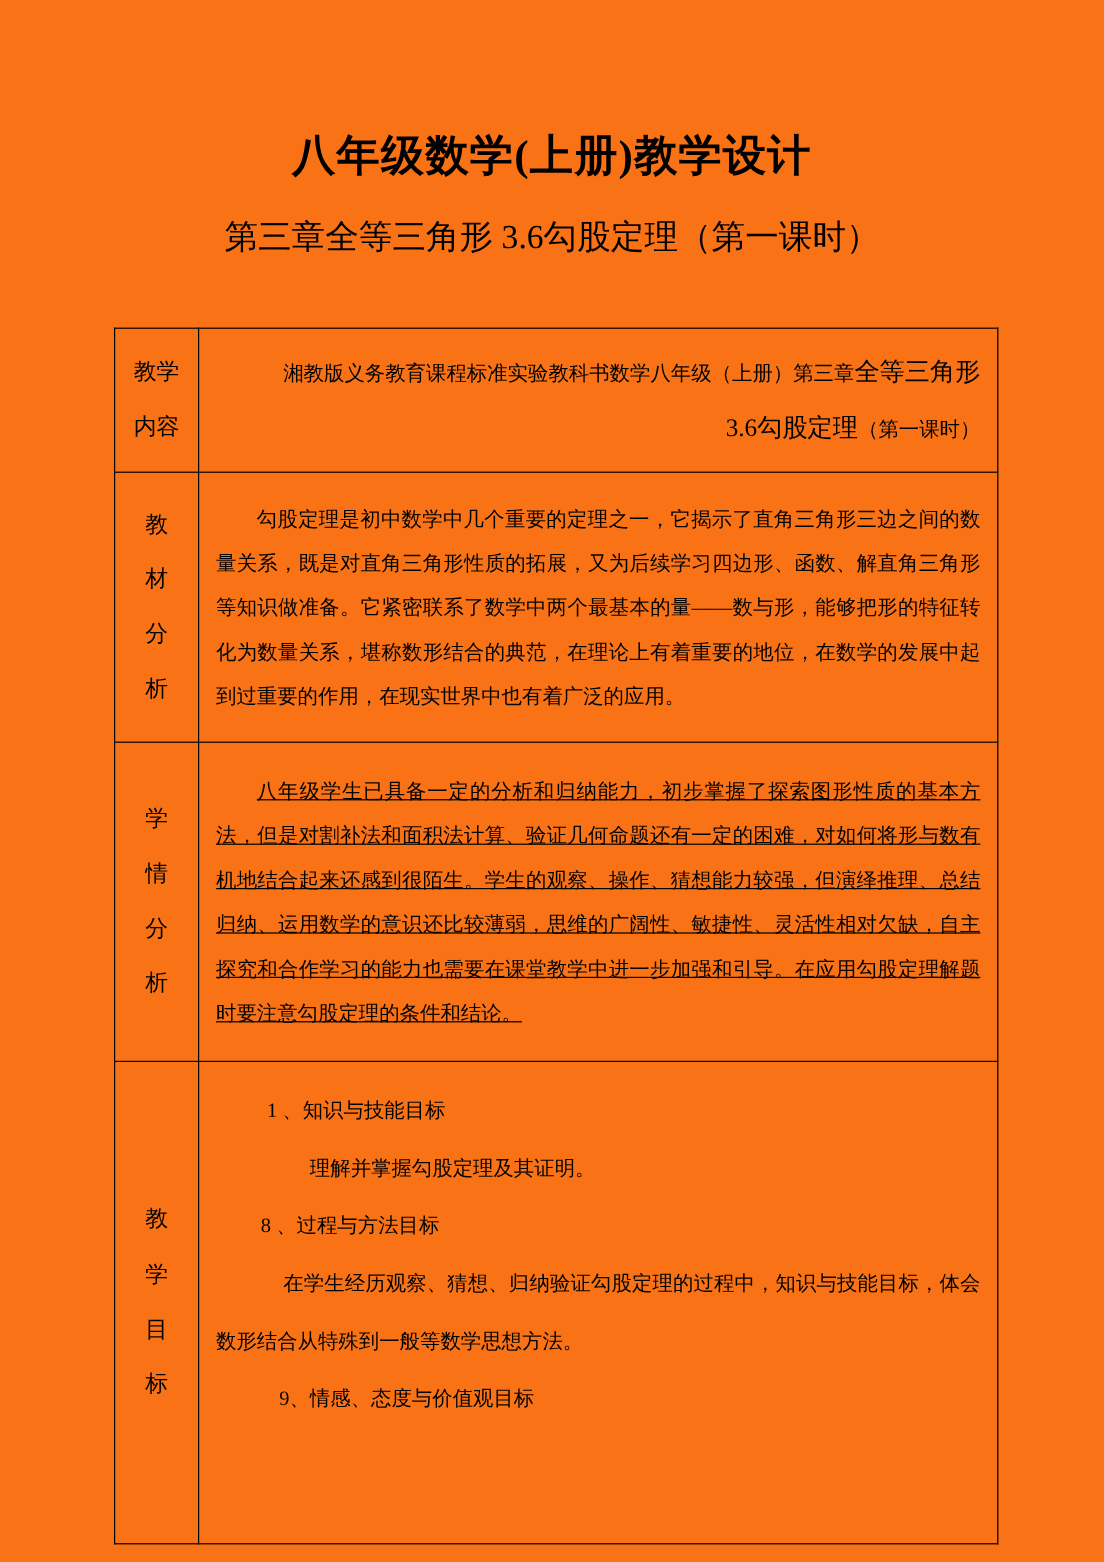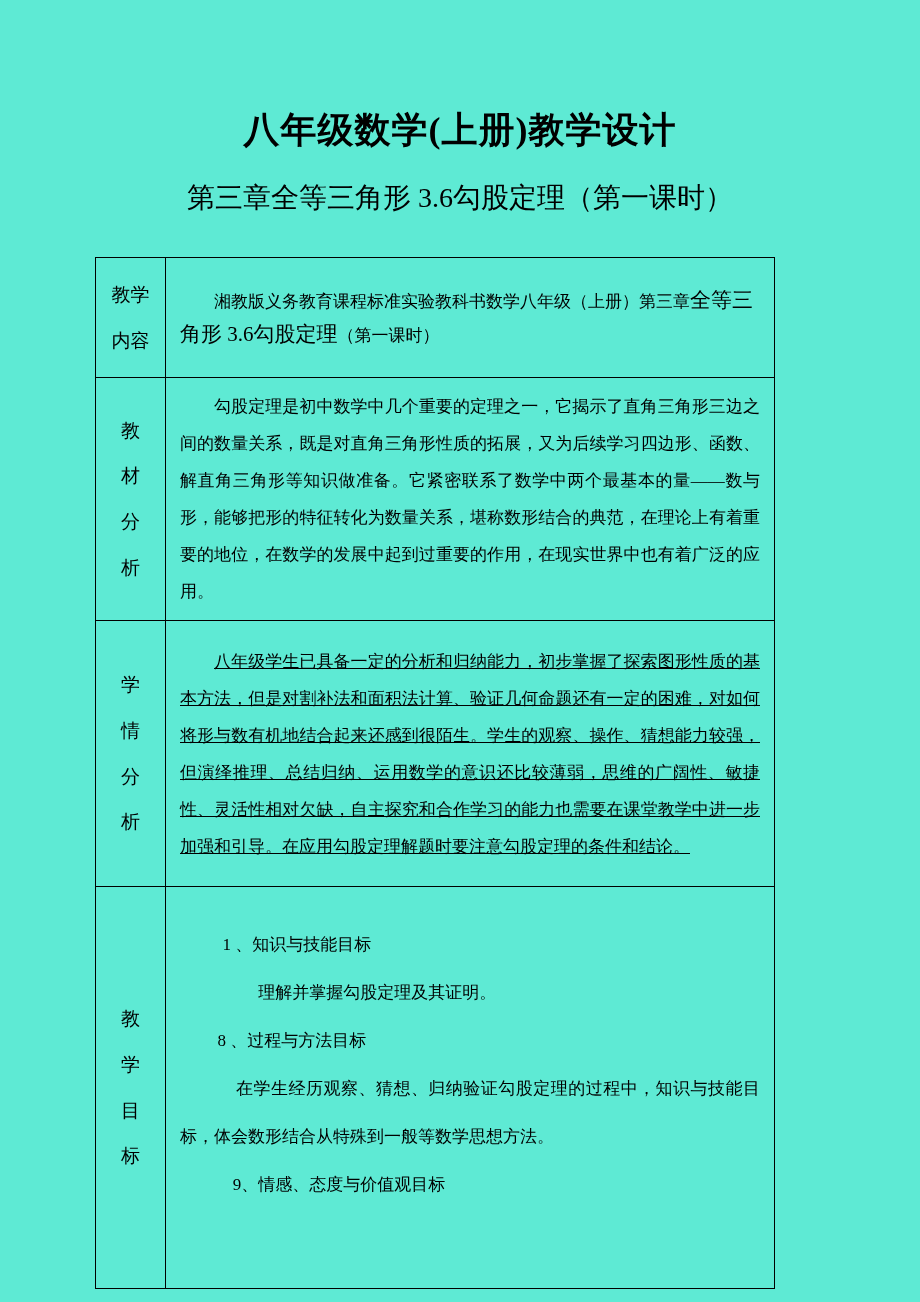--- a/index.html
+++ b/index.html
@@ -6,41 +6,41 @@
   html, body { background: #e8e8e8; }
   body {
     font-family: "Liberation Serif", "DejaVu Serif", serif;
     color: #000;
   }
   .page {
     position: relative;
     width: 920px;
     height: 1302px;
     margin: 0 auto;
-    background: #5eead4;
+    background: #f97316;
     overflow: hidden;
   }
   .doc-title {
     padding-top: 106px;
     text-align: center;
     font-size: 36px;
     font-weight: 700;
     letter-spacing: 1px;
   }
   .doc-subtitle {
     margin-top: 24px;
     text-align: center;
     font-size: 28px;
     font-weight: 400;
   }
   table.doc-table {
     position: absolute;
     left: 95px;
-    top: 257px;
-    width: 680px;
+    top: 273px;
+    width: 737px;
     border-collapse: collapse;
     table-layout: fixed;
   }
   .doc-table td {
     border: 1.5px solid #000;
     vertical-align: middle;
   }
   .hdr-cell {
     width: 70px;
     text-align: center;
@@ -49,30 +49,30 @@
     display: inline-block;
     white-space: pre-line;
     font-size: 19px;
     line-height: 2.4;
     text-align: center;
   }
   .body-cell {
     padding: 10px 14px;
     font-size: 17px;
   }
-  .body-cell.v-top { vertical-align: top; padding-top: 34px; }
+  .body-cell.v-top { vertical-align: top; padding-top: 17px; }
   .row-1 td { height: 120px; }
   .row-2 td { height: 225px; }
   .row-3 td { height: 266px; text-decoration: underline; }
   .row-4 td { height: 402px; }
   .para {
     line-height: 37px;
     text-align: justify;
   }
-  .row-1 .para { line-height: 33px; text-align: left; }
+  .row-1 .para { line-height: 45px; text-align: right; }
   .indent-2 { text-indent: 2em; }
   .emph { font-size: 21px; }
   .obj-para { line-height: 48px; text-align: left; }
   .obj-num1 { margin-left: 2.5em; }
   .obj-sub  { margin-left: 4.6em; }
   .obj-num2 { margin-left: 2.2em; }
   .obj-body { text-indent: 3.3em; text-align: justify; }
   .obj-num3 { margin-left: 3.1em; }
 </style>
 </head>

